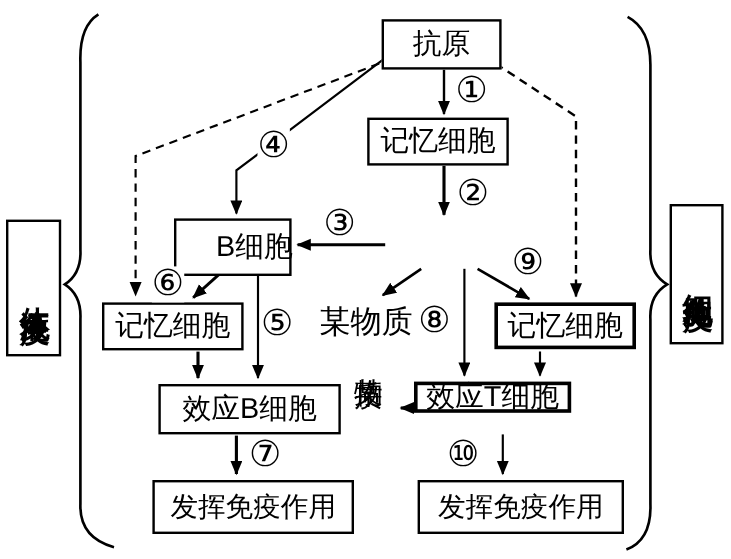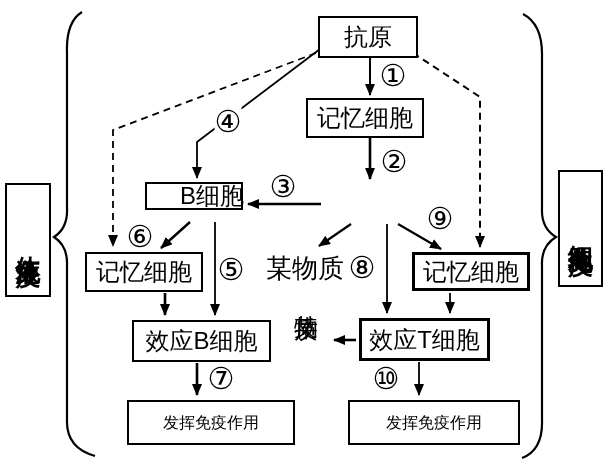--- a/index.html
+++ b/index.html
@@ -16,21 +16,21 @@
     position:absolute;
     border:2.5px solid #000;
     background:#fff;
     display:flex;align-items:center;justify-content:center;
     font-weight:normal;
     box-sizing:border-box;
     white-space:nowrap;
     line-height:1;
   }
   .node.sm{font-size:24px;}
-  .node.lg{font-size:16px;}
+  .node.lg{font-size:23px;}
   .vlabel{
     position:absolute;
     border:2px solid #000;
     background:#fff;
     box-sizing:border-box;
     font-weight:bold;
     font-size:25px;
     writing-mode:vertical-rl;
     text-orientation:upright;
     display:flex;align-items:center;justify-content:center;
@@ -93,25 +93,25 @@
 
     <path d="M316,53 L113,130 L113,246" fill="none" stroke="#000" stroke-width="1.8" stroke-dasharray="7,5" marker-end="url(#ah)"></path>
     <path d="M413,53 L480,97 L480,247" fill="none" stroke="#000" stroke-width="2" stroke-dasharray="7,5" marker-end="url(#ah)"></path>
   </svg>
 
   <div class="vlabel" style="left:5px;top:183px;width:46px;height:114px;">体液免疫</div>
   <div class="vlabel" style="left:558px;top:170px;width:45px;height:117px;">细胞免疫</div>
 
   <div class="node sm" style="left:318px;top:16px;width:100px;height:42px;border-width:2px;">抗原</div>
   <div class="node sm" style="left:306px;top:98px;width:118px;height:40px;">记忆细胞</div>
-  <div class="node sm" style="left:145px;top:182px;width:98px;height:28px;padding-left:36px;">B细胞</div>
+  <div class="node sm" style="left:145px;top:182px;width:98px;height:48px;padding-left:36px;">B细胞</div>
   <div class="node sm" style="left:85px;top:252px;width:118px;height:40px;">记忆细胞</div>
   <div class="node sm" style="left:412px;top:252px;width:118px;height:39px;border-width:3px;">记忆细胞</div>
-  <div class="node sm" style="left:132px;top:320px;width:139px;height:42px;">效应B细胞</div>
-  <div class="node sm" style="left:359px;top:318px;width:131px;height:43px;border-width:3px;">效应T细胞</div>
+  <div class="node sm" style="left:132px;top:320px;width:152px;height:42px;">效应B细胞</div>
+  <div class="node sm" style="left:345px;top:318px;width:131px;height:26px;border-width:3px;">效应T细胞</div>
   <div class="node lg" style="left:127px;top:400px;width:168px;height:45px;">发挥免疫作用</div>
   <div class="node lg" style="left:348px;top:400px;width:172px;height:45px;">发挥免疫作用</div>
 
   <div class="freetext" style="left:266px;top:255px;">某物质</div>
   <div class="freetext vert" style="left:294px;top:296px;height:82px;">某物质</div>
 
   <span class="step" style="left:393px;top:76px;">①</span>
   <span class="step" style="left:394px;top:162px;">②</span>
   <span class="step" style="left:283px;top:187px;">③</span>
   <span class="step" style="left:228px;top:122px;">④</span>

